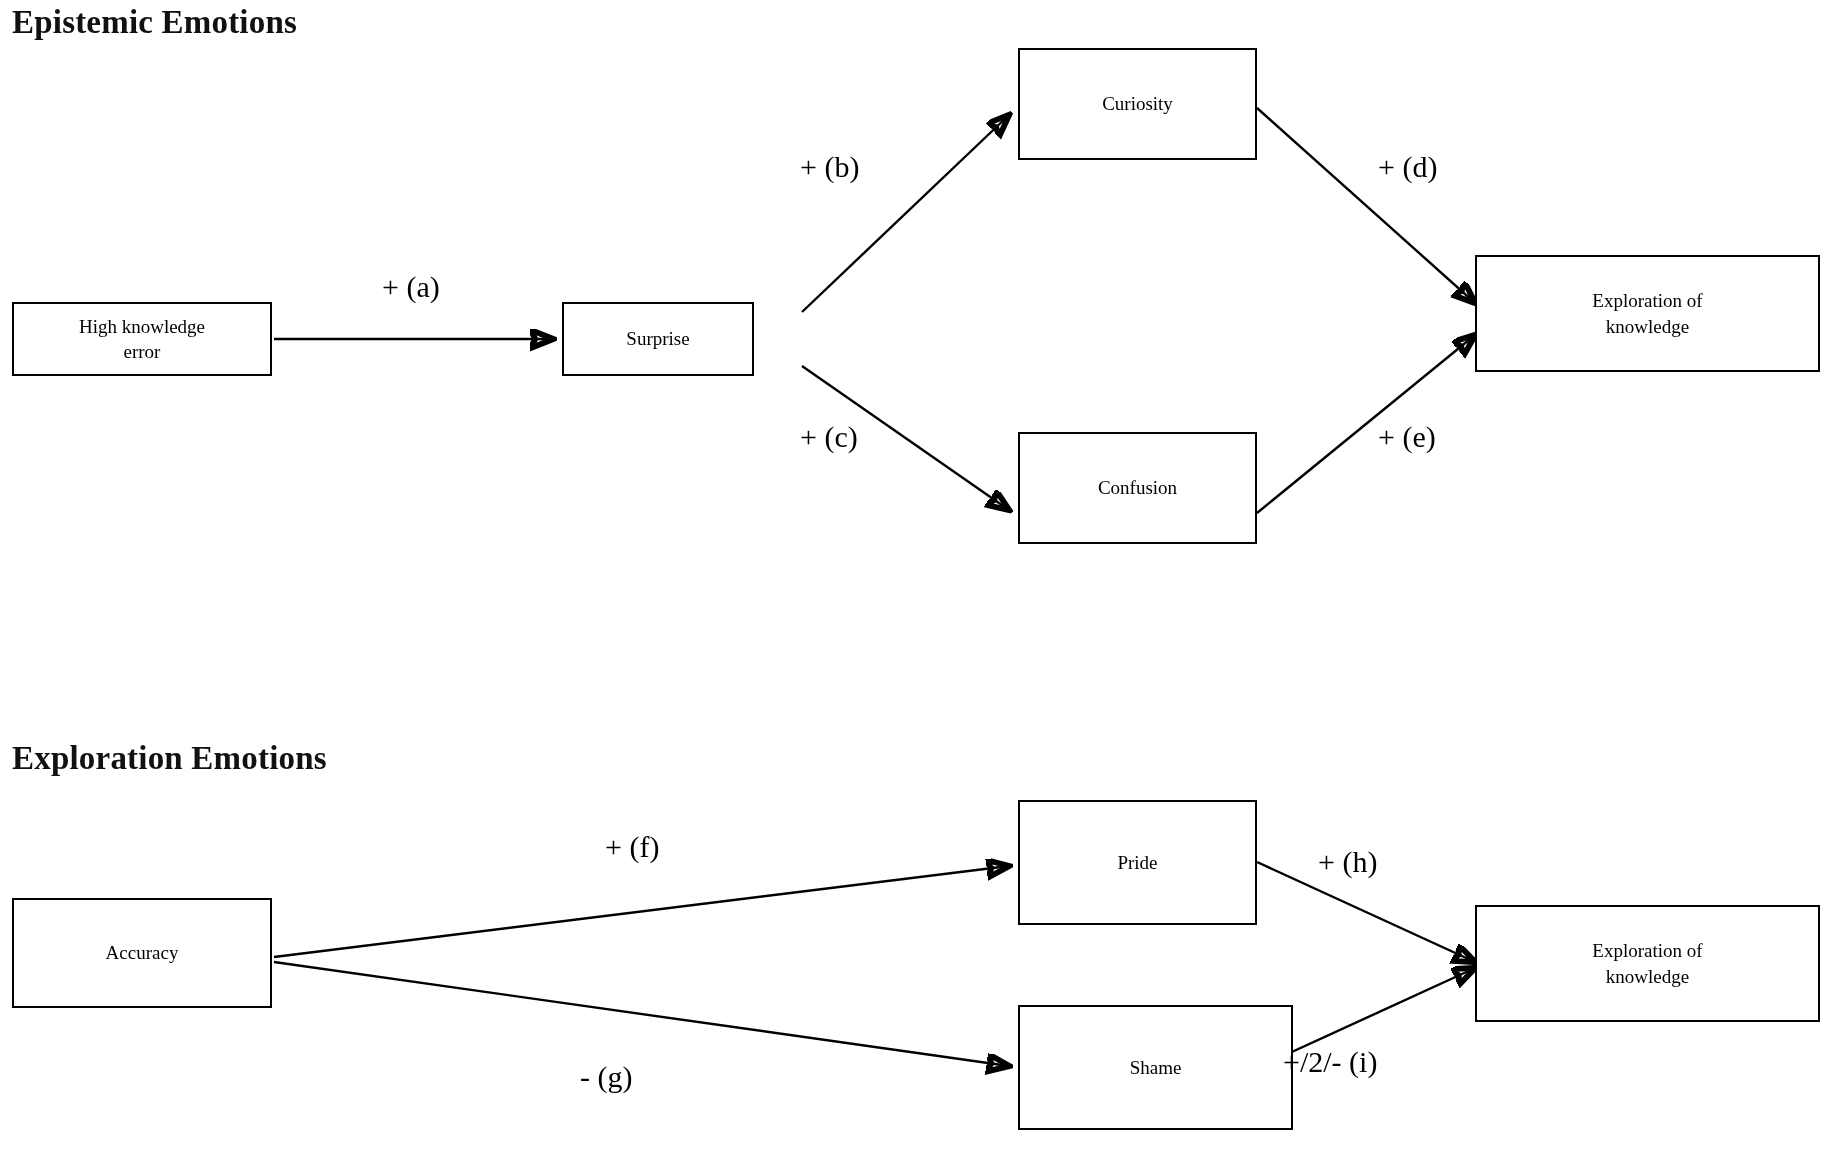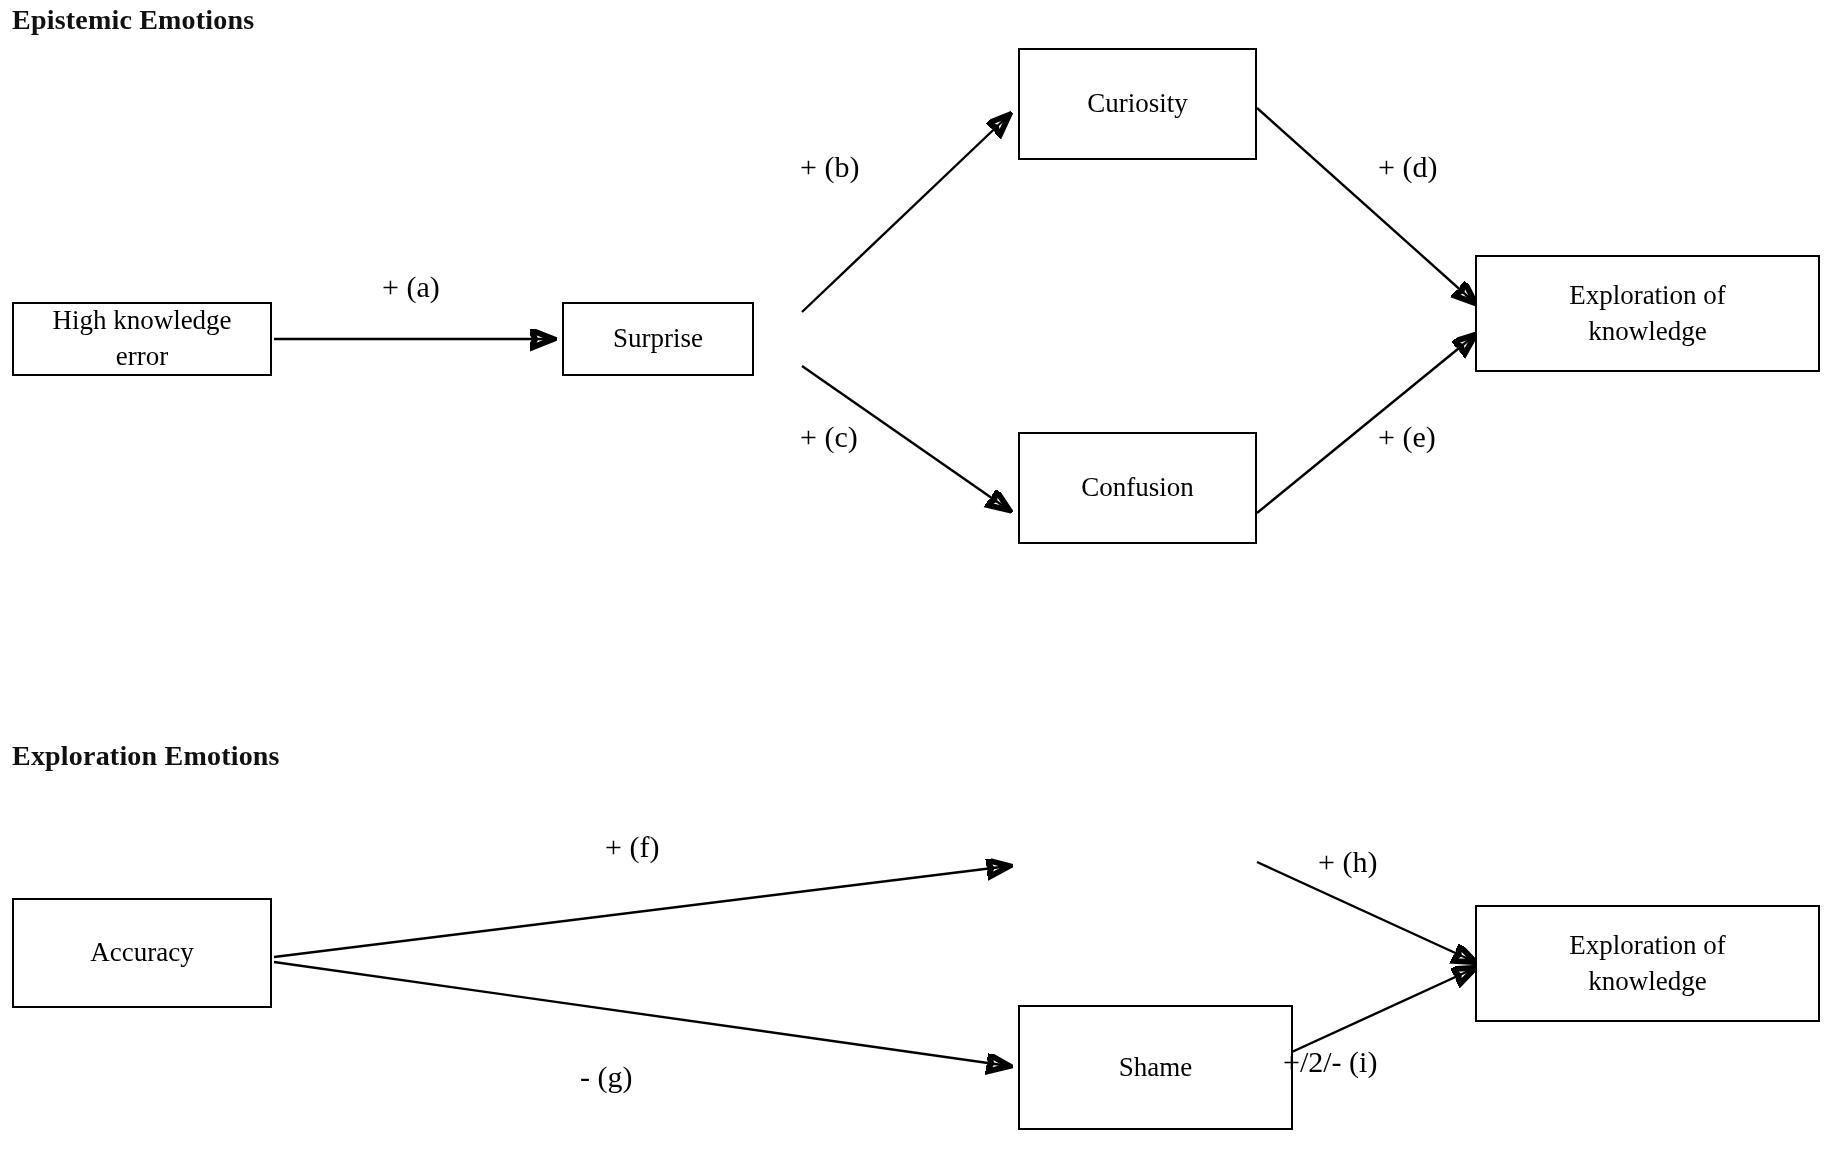--- a/index.html
+++ b/index.html
@@ -14,36 +14,36 @@
     height: 1155px;
     background: #ffffff;
     overflow: hidden;
     font-family: "Liberation Serif", "DejaVu Serif", serif;
     color: #000000;
   }
   .section-title {
     position: absolute;
     font-family: "Liberation Serif", "DejaVu Serif", serif;
     font-weight: bold;
-    font-size: 28px;
+    font-size: 33px;
     letter-spacing: 0.2px;
     color: #111111;
     white-space: nowrap;
   }
   .node-box {
     position: absolute;
     box-sizing: border-box;
     border: 2.5px solid #000000;
     background: #ffffff;
     display: flex;
     align-items: center;
     justify-content: center;
     text-align: center;
     font-family: "Liberation Serif", "DejaVu Serif", serif;
-    font-size: 27px;
+    font-size: 19px;
     line-height: 1.32;
     color: #000000;
     padding: 2px 6px;
   }
   .node-box .node-label {
     display: block;
     white-space: pre-line;
   }
   .edge-label {
     position: absolute;
@@ -121,20 +121,23 @@
 
   <div class="node-box" style="left:1475px; top:255px; width:345px; height:117px;">
     <span class="node-label">Exploration of
 knowledge</span>
   </div>
 
   <div class="node-box" style="left:12px; top:898px; width:260px; height:110px;align-items:center;">
     <span class="node-label">Accuracy</span>
   </div>
 
+  <div class="node-box" style="left:1018px; top:800px; width:239px; height:125px;">
+    <span class="node-label">Pride</span>
+  </div>
 
   <div class="node-box" style="left:1018px; top:1005px; width:275px; height:125px;">
     <span class="node-label">Shame</span>
   </div>
 
   <div class="node-box" style="left:1475px; top:905px; width:345px; height:117px;">
     <span class="node-label">Exploration of
 knowledge</span>
   </div>
 

